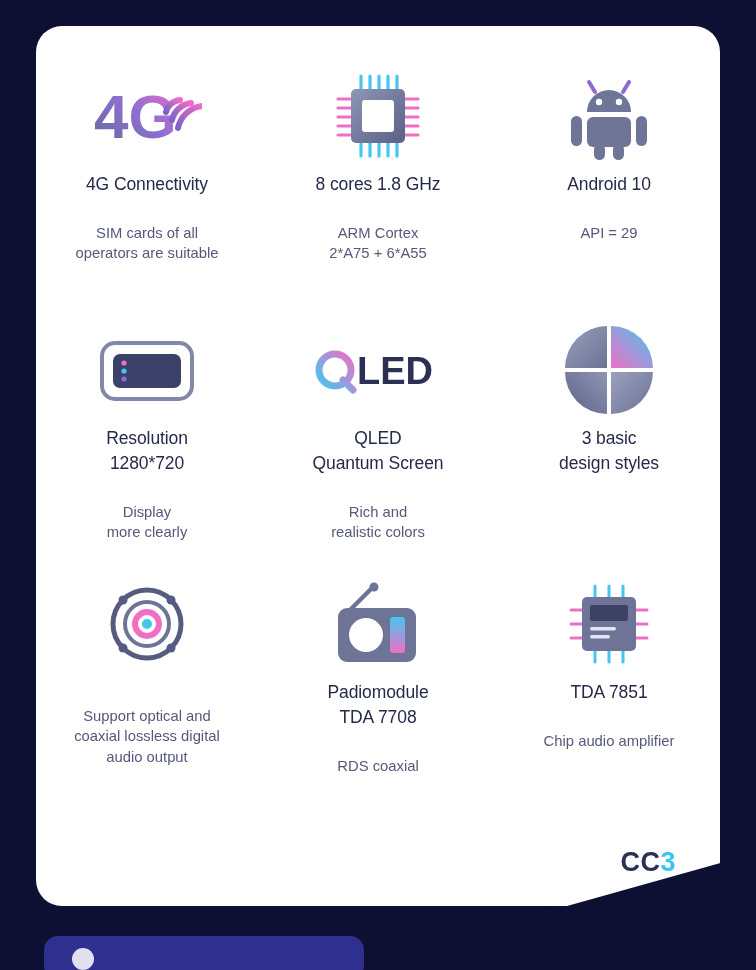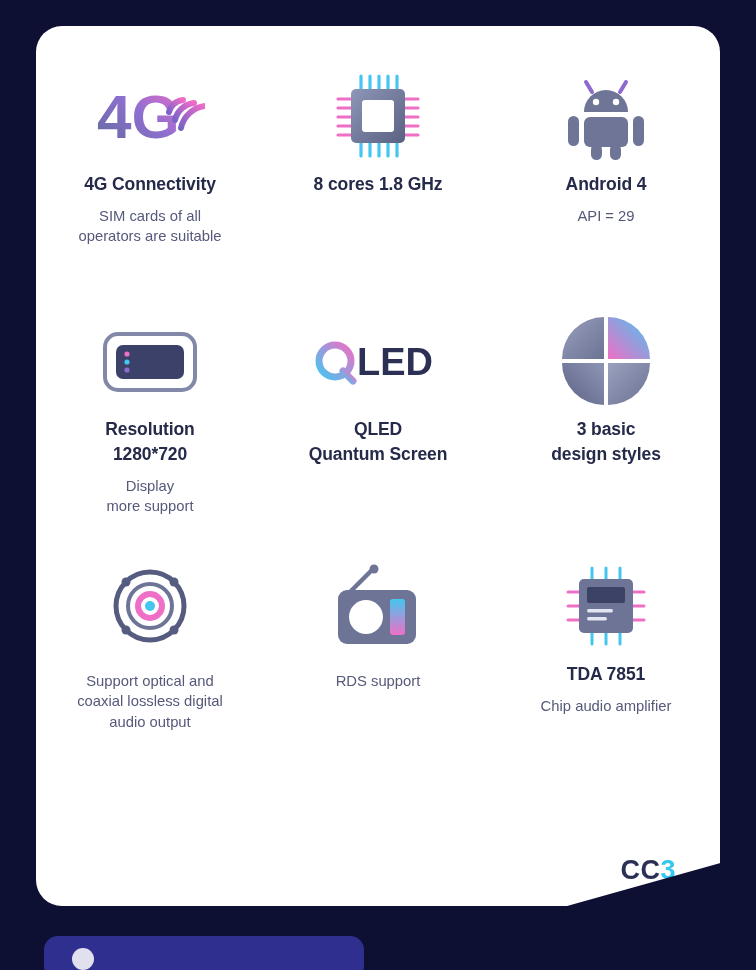--- a/index.html
+++ b/index.html
@@ -39,54 +39,55 @@
     clip-path: polygon(0 100%, 100% 100%, 100% 0);
   }
   .grid {
     position: absolute;
     left: 0;
     top: 36px;
     width: 684px;
     display: grid;
     grid-template-columns: repeat(3, 1fr);
     grid-auto-rows: 245px;
+    gap: 9px;
   }
   .cell {
     display: flex;
     flex-direction: column;
     align-items: center;
     padding-top: 8px;
     box-sizing: border-box;
   }
   .icon-wrap {
     height: 92px;
     display: flex;
     align-items: center;
     justify-content: center;
     margin-bottom: 10px;
   }
   .title {
     font-size: 17.5px;
-    font-weight: bold;
+    font-weight: normal;
     color: #252a49;
     text-align: center;
     line-height: 1.42;
     letter-spacing: -0.1px;
   }
   .subtitle {
-    margin-top: 9px;
+    margin-top: 26px;
     font-size: 14.8px;
     color: #55597a;
     text-align: center;
     line-height: 1.38;
   }
   .brand {
     position: absolute;
     right: 44px;
-    bottom: 20px;
+    bottom: 28px;
     font-size: 27px;
     font-weight: bold;
     letter-spacing: 0.5px;
     color: #2b3054;
   }
   .brand .accent { color: #36c7f0; }
   .bottom-strip {
     position: absolute;
     left: 44px;
     top: 936px;
@@ -172,75 +173,79 @@
               <line x1="72" y1="38" x2="86" y2="38"></line>
               <line x1="72" y1="47" x2="86" y2="47"></line>
               <line x1="72" y1="56" x2="86" y2="56"></line>
               <line x1="72" y1="65" x2="86" y2="65"></line>
             </g>
             <rect x="19" y="19" width="54" height="54" rx="5" fill="url(#chipg)"></rect>
             <rect x="30" y="30" width="32" height="32" rx="3" fill="#ffffff"></rect>
           </svg>
         </div>
         <div class="title" style="white-space:pre-line">8 cores 1.8 GHz</div>
+        <div class="subtitle" style="white-space:pre-line">ARM Cortex
+2*A75 + 6*A55</div>
       </div>
 
       <div class="cell">
         <div class="icon-wrap">
           <svg width="92" height="88" viewBox="0 0 92 88">
             <g stroke="#8d6ad0" stroke-width="4" stroke-linecap="round">
               <line x1="26" y1="10" x2="32" y2="20"></line>
               <line x1="66" y1="10" x2="60" y2="20"></line>
             </g>
             <path d="M24 40 a22 22 0 0 1 44 0 z" fill="#6f7596"></path>
             <circle cx="36" cy="30" r="3.2" fill="#ffffff"></circle>
             <circle cx="56" cy="30" r="3.2" fill="#ffffff"></circle>
             <rect x="24" y="45" width="44" height="30" rx="6" fill="#6f7596"></rect>
             <rect x="8" y="44" width="11" height="30" rx="5.5" fill="#6f7596"></rect>
             <rect x="73" y="44" width="11" height="30" rx="5.5" fill="#6f7596"></rect>
             <rect x="31" y="72" width="11" height="16" rx="5.5" fill="#6f7596"></rect>
             <rect x="50" y="72" width="11" height="16" rx="5.5" fill="#6f7596"></rect>
           </svg>
         </div>
-        <div class="title" style="white-space:pre-line">Android 4</div>
+        <div class="title" style="white-space:pre-line">Android 10</div>
         <div class="subtitle" style="white-space:pre-line">API = 29</div>
       </div>
 
       <div class="cell">
         <div class="icon-wrap">
           <svg width="96" height="70" viewBox="0 0 96 70">
             <rect x="3" y="8" width="90" height="56" rx="13" fill="none" stroke="#8289a8" stroke-width="4"></rect>
             <rect x="14" y="19" width="68" height="34" rx="7" fill="#3b4168"></rect>
             <circle cx="25" cy="28" r="2.6" fill="#ef6fc6"></circle>
             <circle cx="25" cy="36" r="2.6" fill="#45c6f0"></circle>
             <circle cx="25" cy="44" r="2.6" fill="#8d6ad0"></circle>
           </svg>
         </div>
         <div class="title" style="white-space:pre-line">Resolution
 1280*720</div>
         <div class="subtitle" style="white-space:pre-line">Display
-more support</div>
+more clearly</div>
       </div>
 
       <div class="cell">
         <div class="icon-wrap">
           <svg width="130" height="52" viewBox="0 0 130 52">
             <defs>
               <linearGradient id="qg" x1="0" y1="1" x2="1" y2="0">
                 <stop offset="0%" stop-color="#45c6f0"></stop>
                 <stop offset="100%" stop-color="#ef6fc6"></stop>
               </linearGradient>
             </defs>
             <circle cx="22" cy="26" r="16" fill="none" stroke="url(#qg)" stroke-width="7"></circle>
             <line x1="30" y1="36" x2="40" y2="46" stroke="url(#qg)" stroke-width="7" stroke-linecap="round"></line>
             <text x="44" y="40" font-family="Liberation Sans, sans-serif" font-size="38" font-weight="bold" fill="#2b3054">LED</text>
           </svg>
         </div>
         <div class="title" style="white-space:pre-line">QLED
 Quantum Screen</div>
+        <div class="subtitle" style="white-space:pre-line">Rich and
+realistic colors</div>
       </div>
 
       <div class="cell">
         <div class="icon-wrap">
           <svg width="92" height="92" viewBox="0 0 92 92">
             <defs>
               <linearGradient id="pet1" x1="0" y1="0" x2="1" y2="1">
                 <stop offset="0%" stop-color="#9aa0bd"></stop>
                   <stop offset="100%" stop-color="#6b7293"></stop>
               </linearGradient>
@@ -291,21 +296,23 @@
                   <stop offset="100%" stop-color="#ef6fc6"></stop>
               </linearGradient>
             </defs>
             <line x1="22" y1="30" x2="44" y2="8" stroke="#6d7496" stroke-width="4.5" stroke-linecap="round"></line>
             <circle cx="46" cy="7" r="4.5" fill="#6d7496"></circle>
             <rect x="10" y="28" width="78" height="54" rx="9" fill="#6d7496"></rect>
             <circle cx="38" cy="55" r="17" fill="#ffffff"></circle>
             <rect x="62" y="37" width="15" height="36" rx="3" fill="url(#radg)"></rect>
           </svg>
         </div>
-        <div class="subtitle" style="white-space:pre-line">RDS support</div>
+        <div class="title" style="white-space:pre-line">Padiomodule
+TDA 7708</div>
+        <div class="subtitle" style="white-space:pre-line">RDS coaxial</div>
       </div>
 
       <div class="cell">
         <div class="icon-wrap">
           <svg width="88" height="88" viewBox="0 0 88 88">
             <g stroke="#45c6f0" stroke-width="3" stroke-linecap="round">
               <line x1="30" y1="6" x2="30" y2="18"></line>
               <line x1="44" y1="6" x2="44" y2="18"></line>
               <line x1="58" y1="6" x2="58" y2="18"></line>
               <line x1="30" y1="70" x2="30" y2="82"></line>

